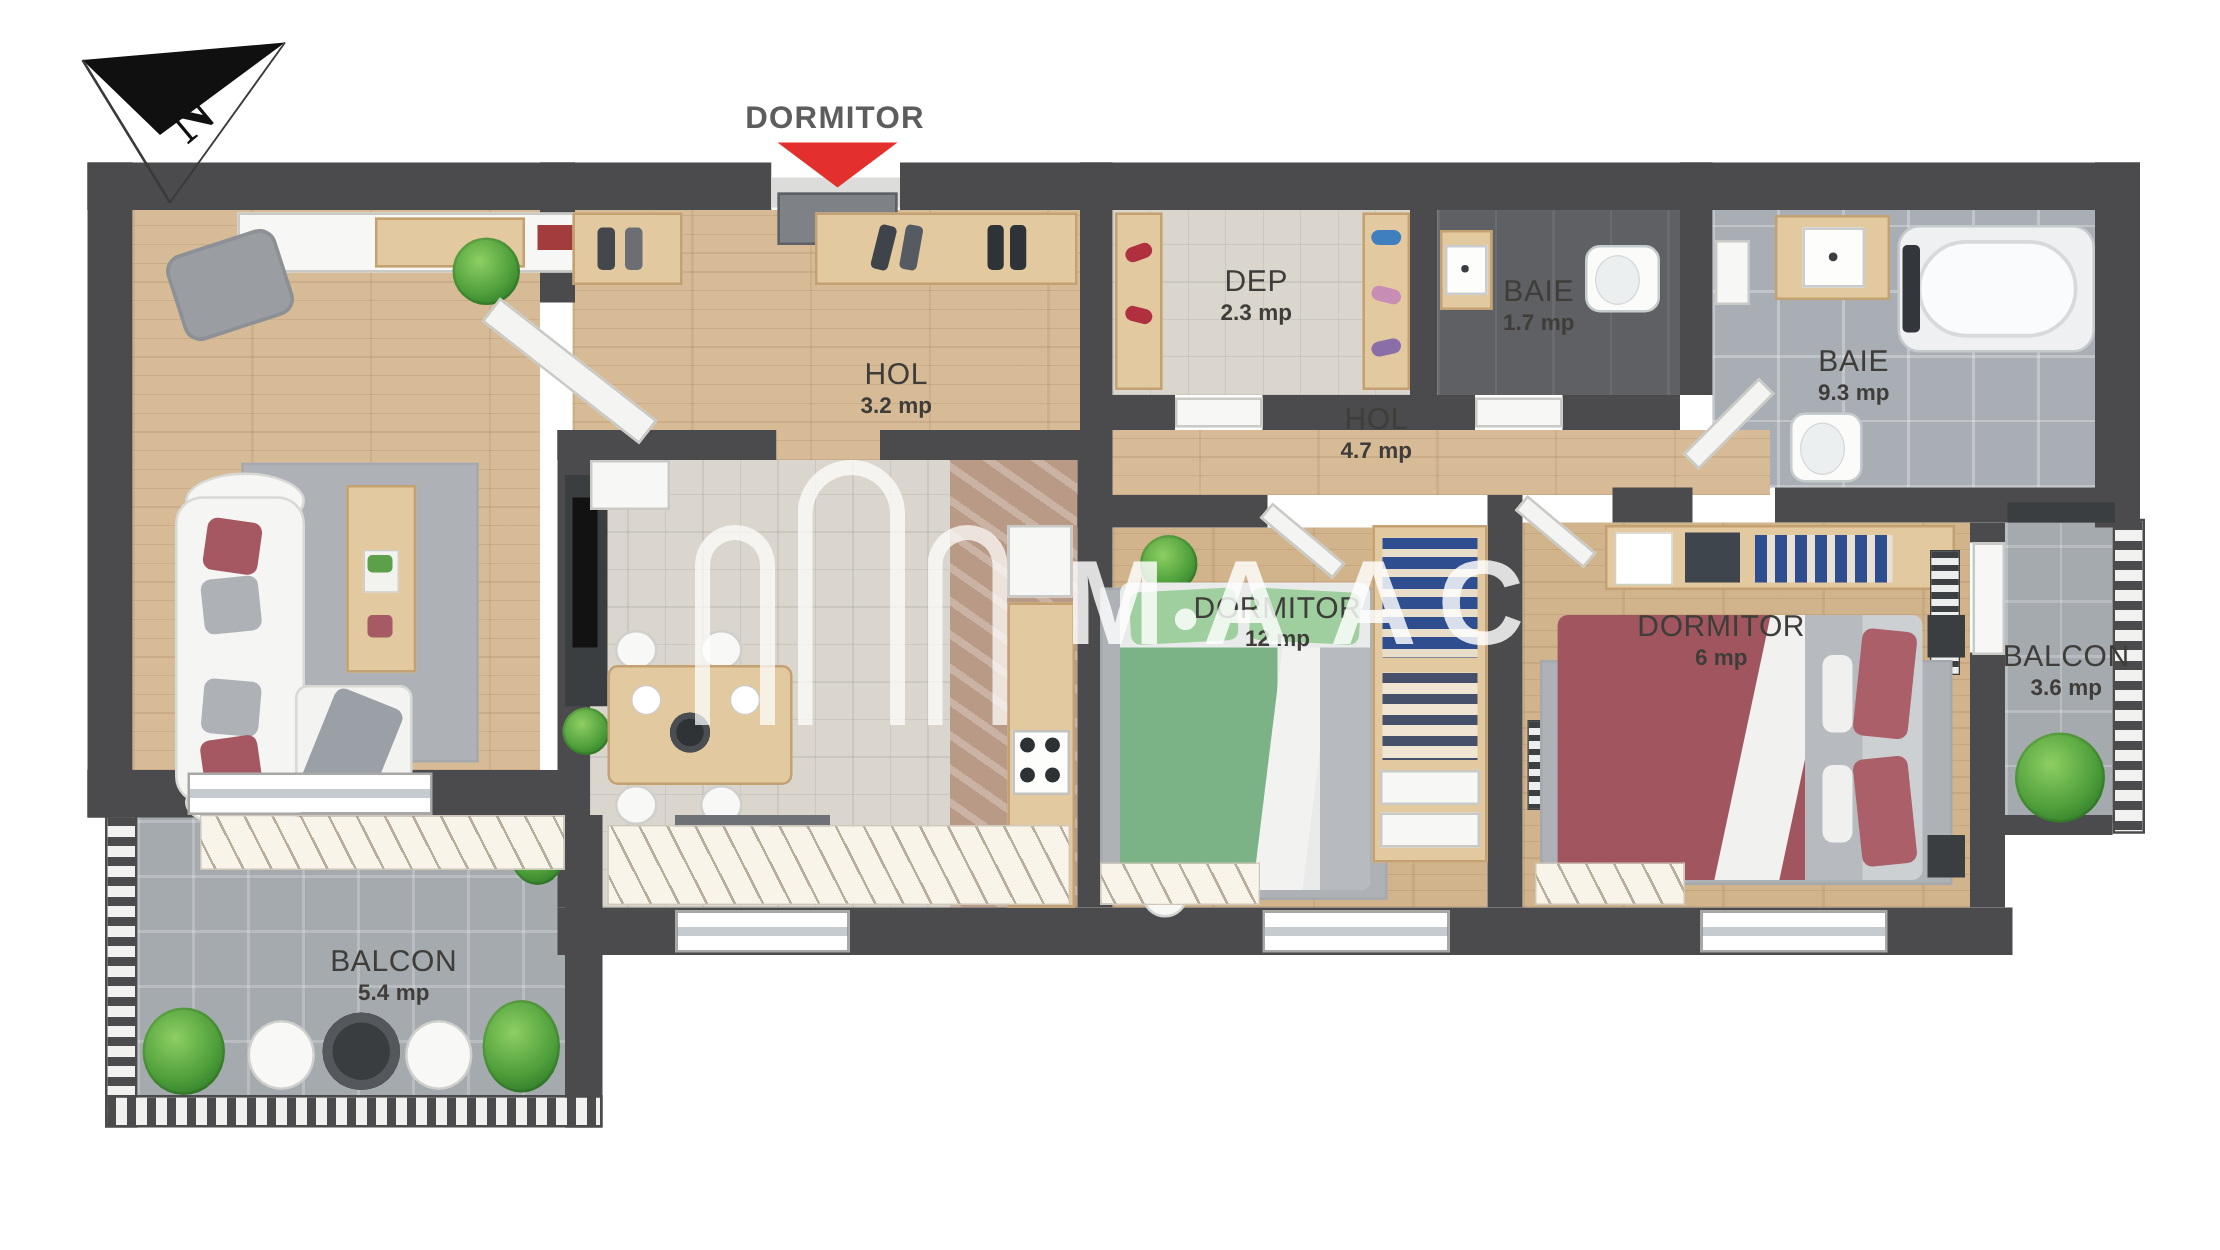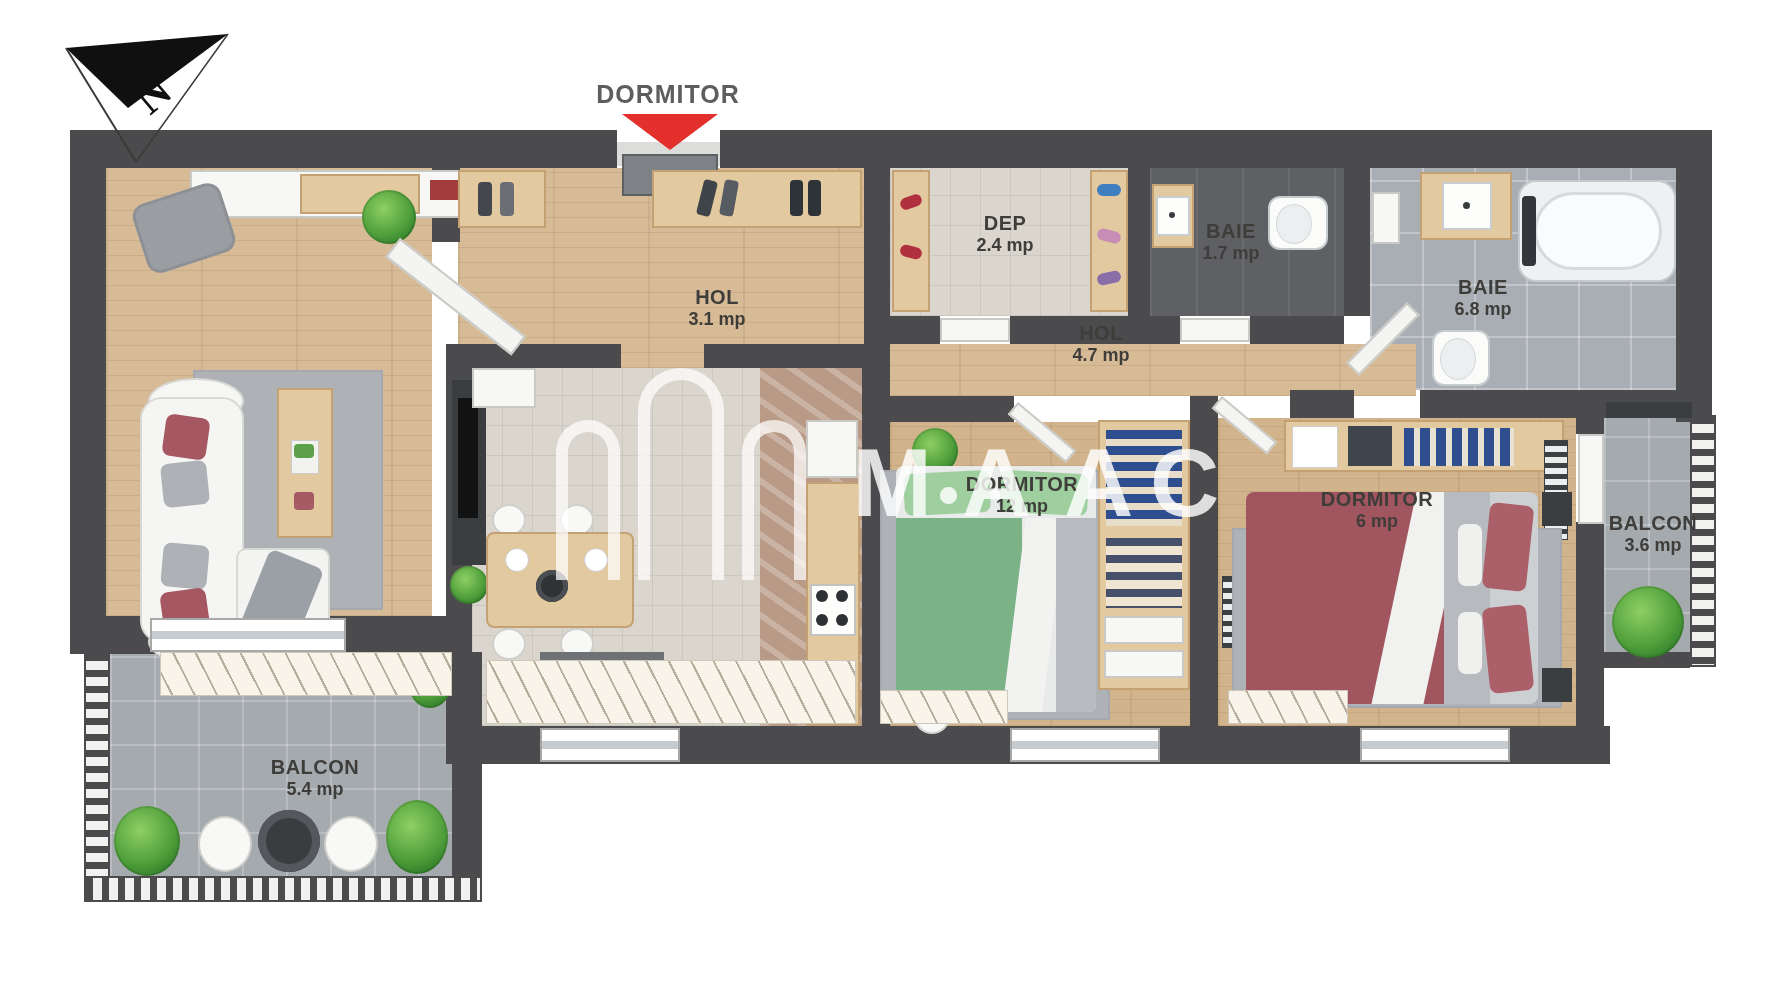--- a/index.html
+++ b/index.html
@@ -38,21 +38,21 @@
   .fold{position:absolute;background:repeating-linear-gradient(63deg,#f8f4ea 0 9px,#b7ae9e 9px 11px,#f8f4ea 11px 20px);
         border:1px solid #cfc8ba;box-sizing:border-box;}
   .window{position:absolute;background:linear-gradient(to bottom,#ffffff 0 38%,#c6cbd0 38% 62%,#ffffff 62%);
         border:2px solid #a8a8a6;box-sizing:border-box;}
   .rail-v{position:absolute;background:repeating-linear-gradient(180deg,#4b4b4d 0 7px,#f1f1f0 7px 16px);border:2px solid #4b4b4d;box-sizing:border-box;}
   .rail-h{position:absolute;background:repeating-linear-gradient(90deg,#4b4b4d 0 7px,#f1f1f0 7px 16px);border:2px solid #4b4b4d;box-sizing:border-box;}
   .radiator{position:absolute;background:repeating-linear-gradient(180deg,#3d4043 0 5px,#eceeee 5px 11px);border:1px solid #3d4043;box-sizing:border-box;}
   .pillow{position:absolute;border-radius:8px;}
   
   .rlabel{position:absolute;width:190px;text-align:center;color:#3e3d3a;line-height:1.15;pointer-events:none;}
-  .rlabel .nm{font-size:20px;font-weight:bold;letter-spacing:.5px;}
+  .rlabel .nm{font-size:24px;font-weight:normal;letter-spacing:.5px;}
   .rlabel .ar{font-size:18px;font-weight:bold;}
   .entrance-label{position:absolute;left:588px;top:80px;width:160px;text-align:center;
       font-size:25px;font-weight:bold;letter-spacing:1px;color:#5d5d5d;}
   .entrance-arrow{position:absolute;left:622px;top:114px;width:0;height:0;
       border-left:48px solid transparent;border-right:48px solid transparent;border-top:36px solid #e3302c;}
   .wm-letter{position:absolute;font-weight:bold;color:rgba(255,255,255,.82);font-size:96px;pointer-events:none;}
   .wm-sub{position:absolute;left:856px;top:590px;font-weight:bold;color:rgba(255,255,255,.85);
       font-size:30px;letter-spacing:16px;pointer-events:none;}
   .arch{position:absolute;border:12px solid rgba(255,255,255,.72);border-bottom:none;
       border-radius:160px 160px 0 0;box-sizing:border-box;pointer-events:none;}
@@ -244,33 +244,33 @@
   <div class="fold" style="left:160px;top:652px;width:292px;height:44px"></div>
   <div class="fold" style="left:486px;top:660px;width:370px;height:64px"></div>
   <div class="fold" style="left:880px;top:690px;width:128px;height:34px"></div>
   <div class="fold" style="left:1228px;top:690px;width:120px;height:34px"></div>
   <div class="window" style="left:540px;top:728px;width:140px;height:34px"></div>
   <div class="window" style="left:1010px;top:728px;width:150px;height:34px"></div>
   <div class="window" style="left:1360px;top:728px;width:150px;height:34px"></div>
 
   <div class="rlabel" style="left:622px;top:286px">
     <div class="nm">HOL</div>
-    <div class="ar">3.1 mp</div>
+    <div class="ar">3.2 mp</div>
   </div>
   <div class="rlabel" style="left:910px;top:212px">
     <div class="nm">DEP</div>
-    <div class="ar">2.4 mp</div>
+    <div class="ar">2.3 mp</div>
   </div>
   <div class="rlabel" style="left:1136px;top:220px">
     <div class="nm">BAIE</div>
     <div class="ar">1.7 mp</div>
   </div>
   <div class="rlabel" style="left:1388px;top:276px">
     <div class="nm">BAIE</div>
-    <div class="ar">6.8 mp</div>
+    <div class="ar">9.3 mp</div>
   </div>
   <div class="rlabel" style="left:1006px;top:322px">
     <div class="nm">HOL</div>
     <div class="ar">4.7 mp</div>
   </div>
   <div class="rlabel" style="left:927px;top:473px">
     <div class="nm">DORMITOR</div>
     <div class="ar">12 mp</div>
   </div>
   <div class="rlabel" style="left:1282px;top:488px">

